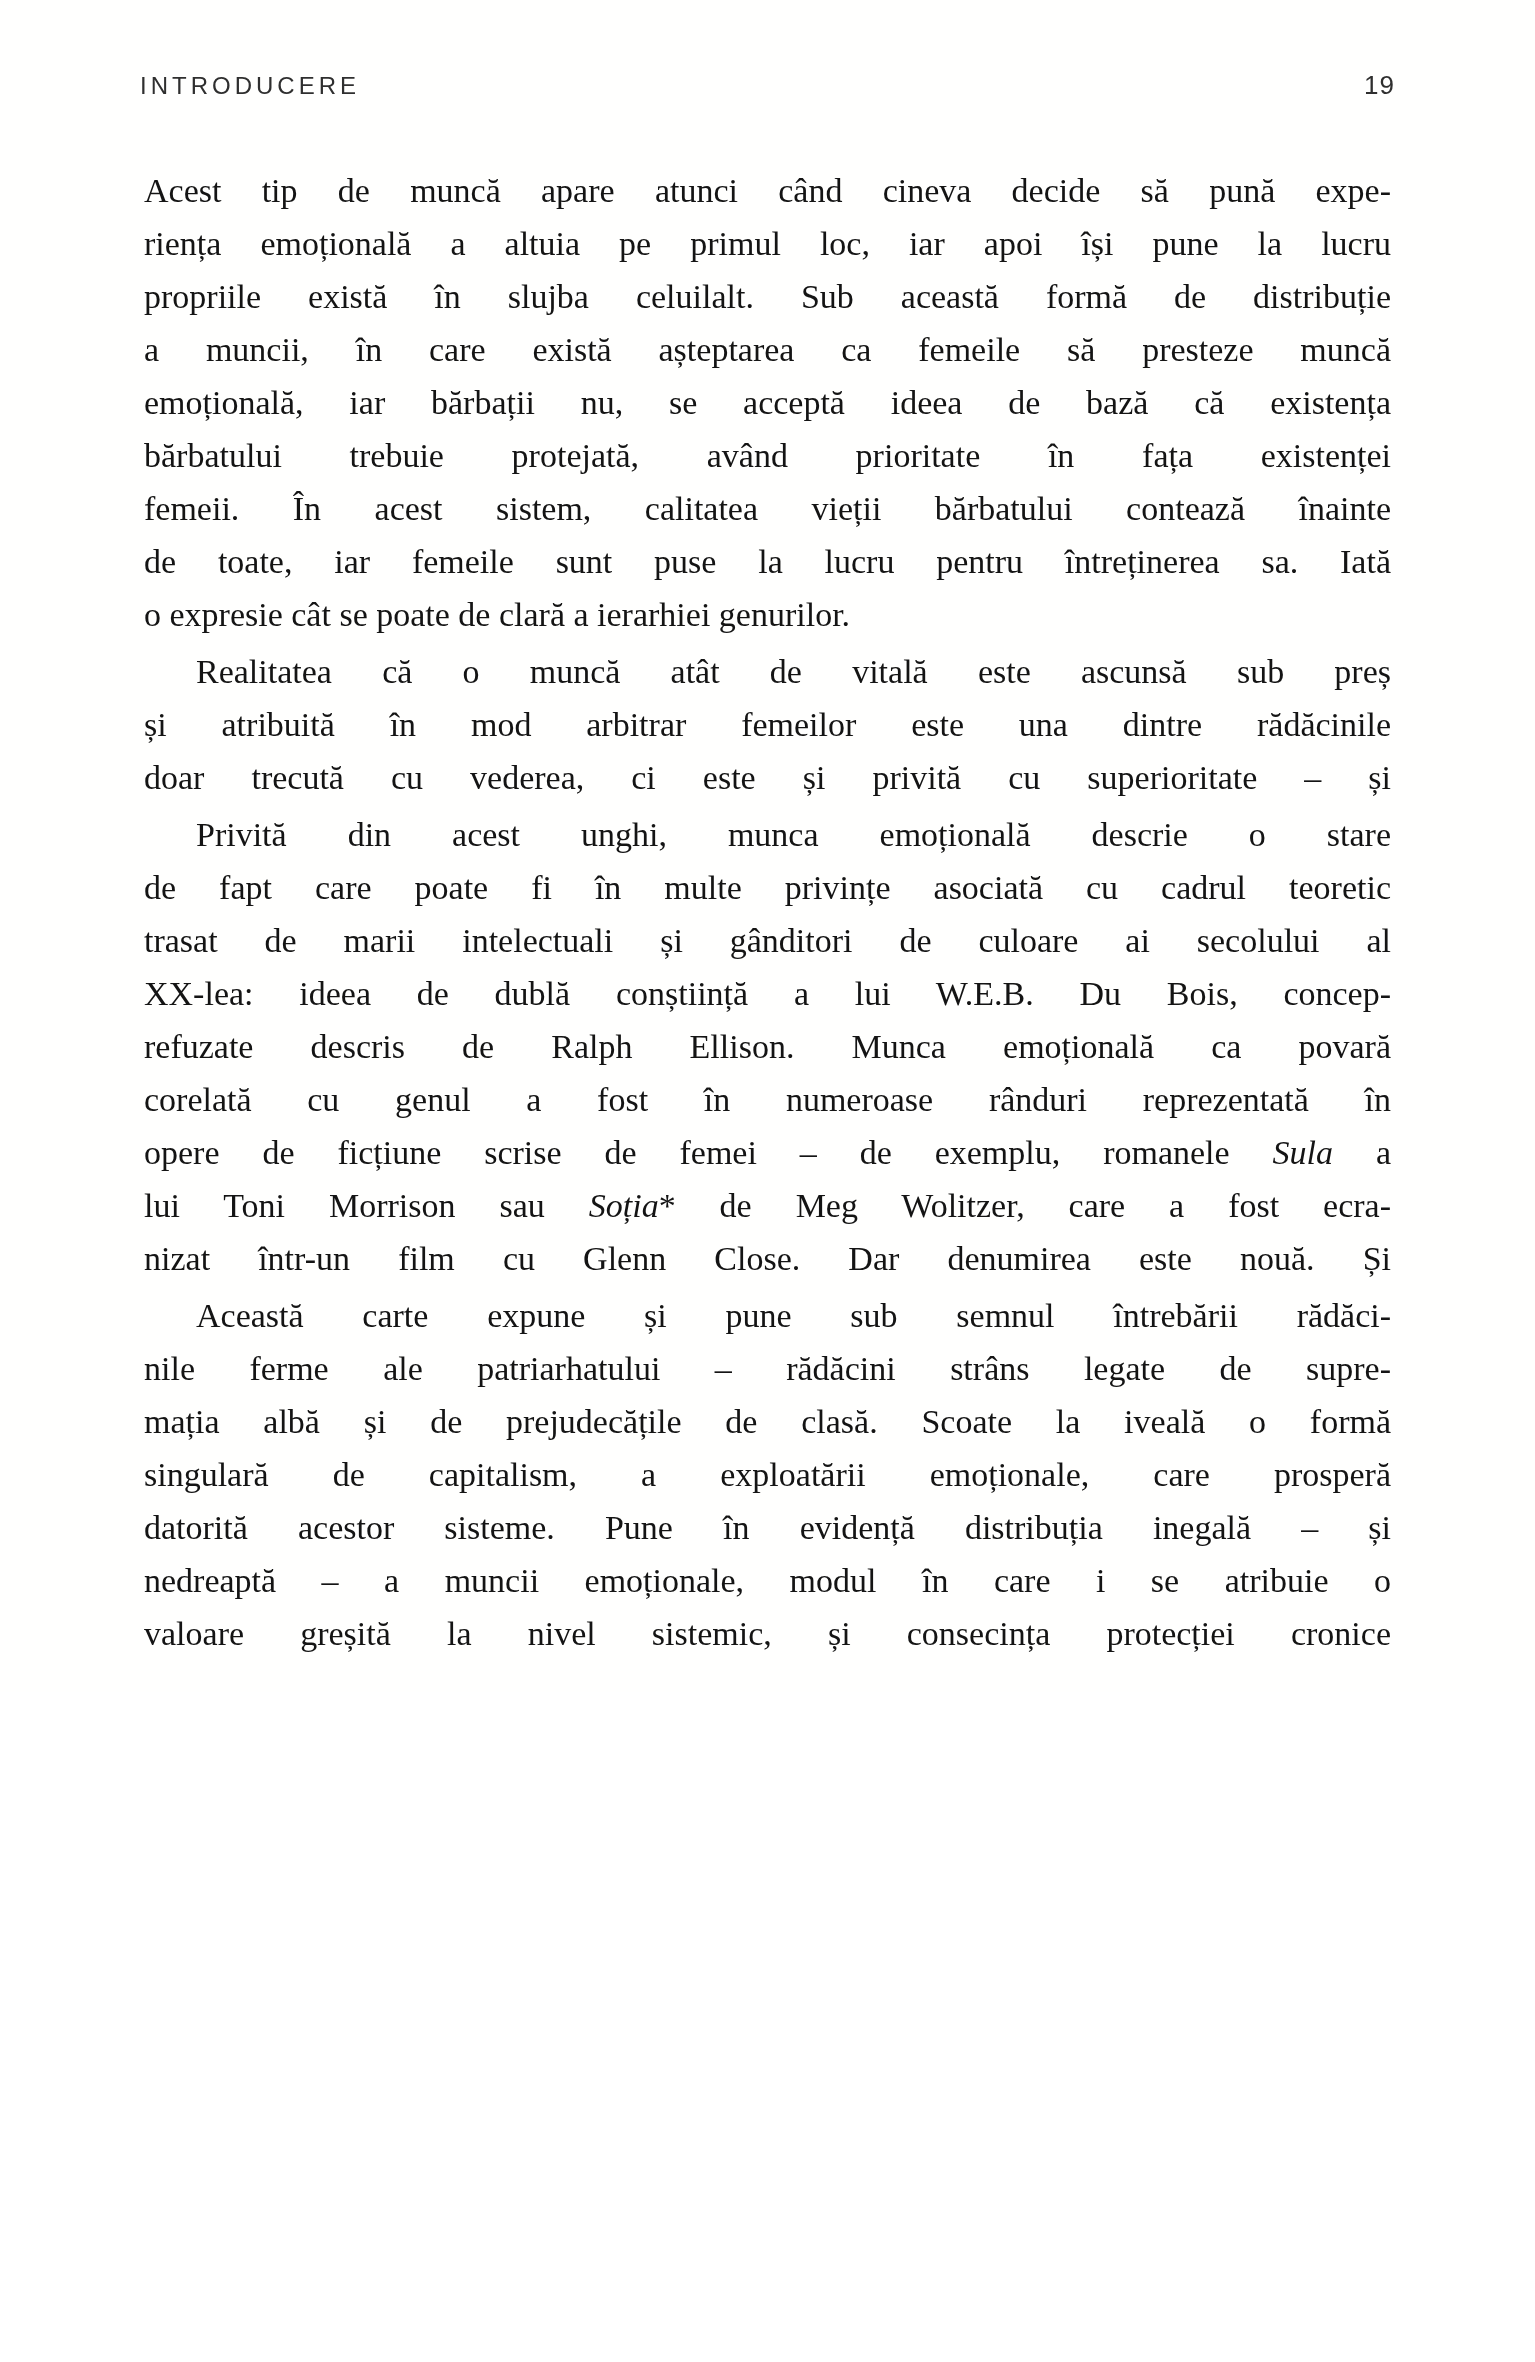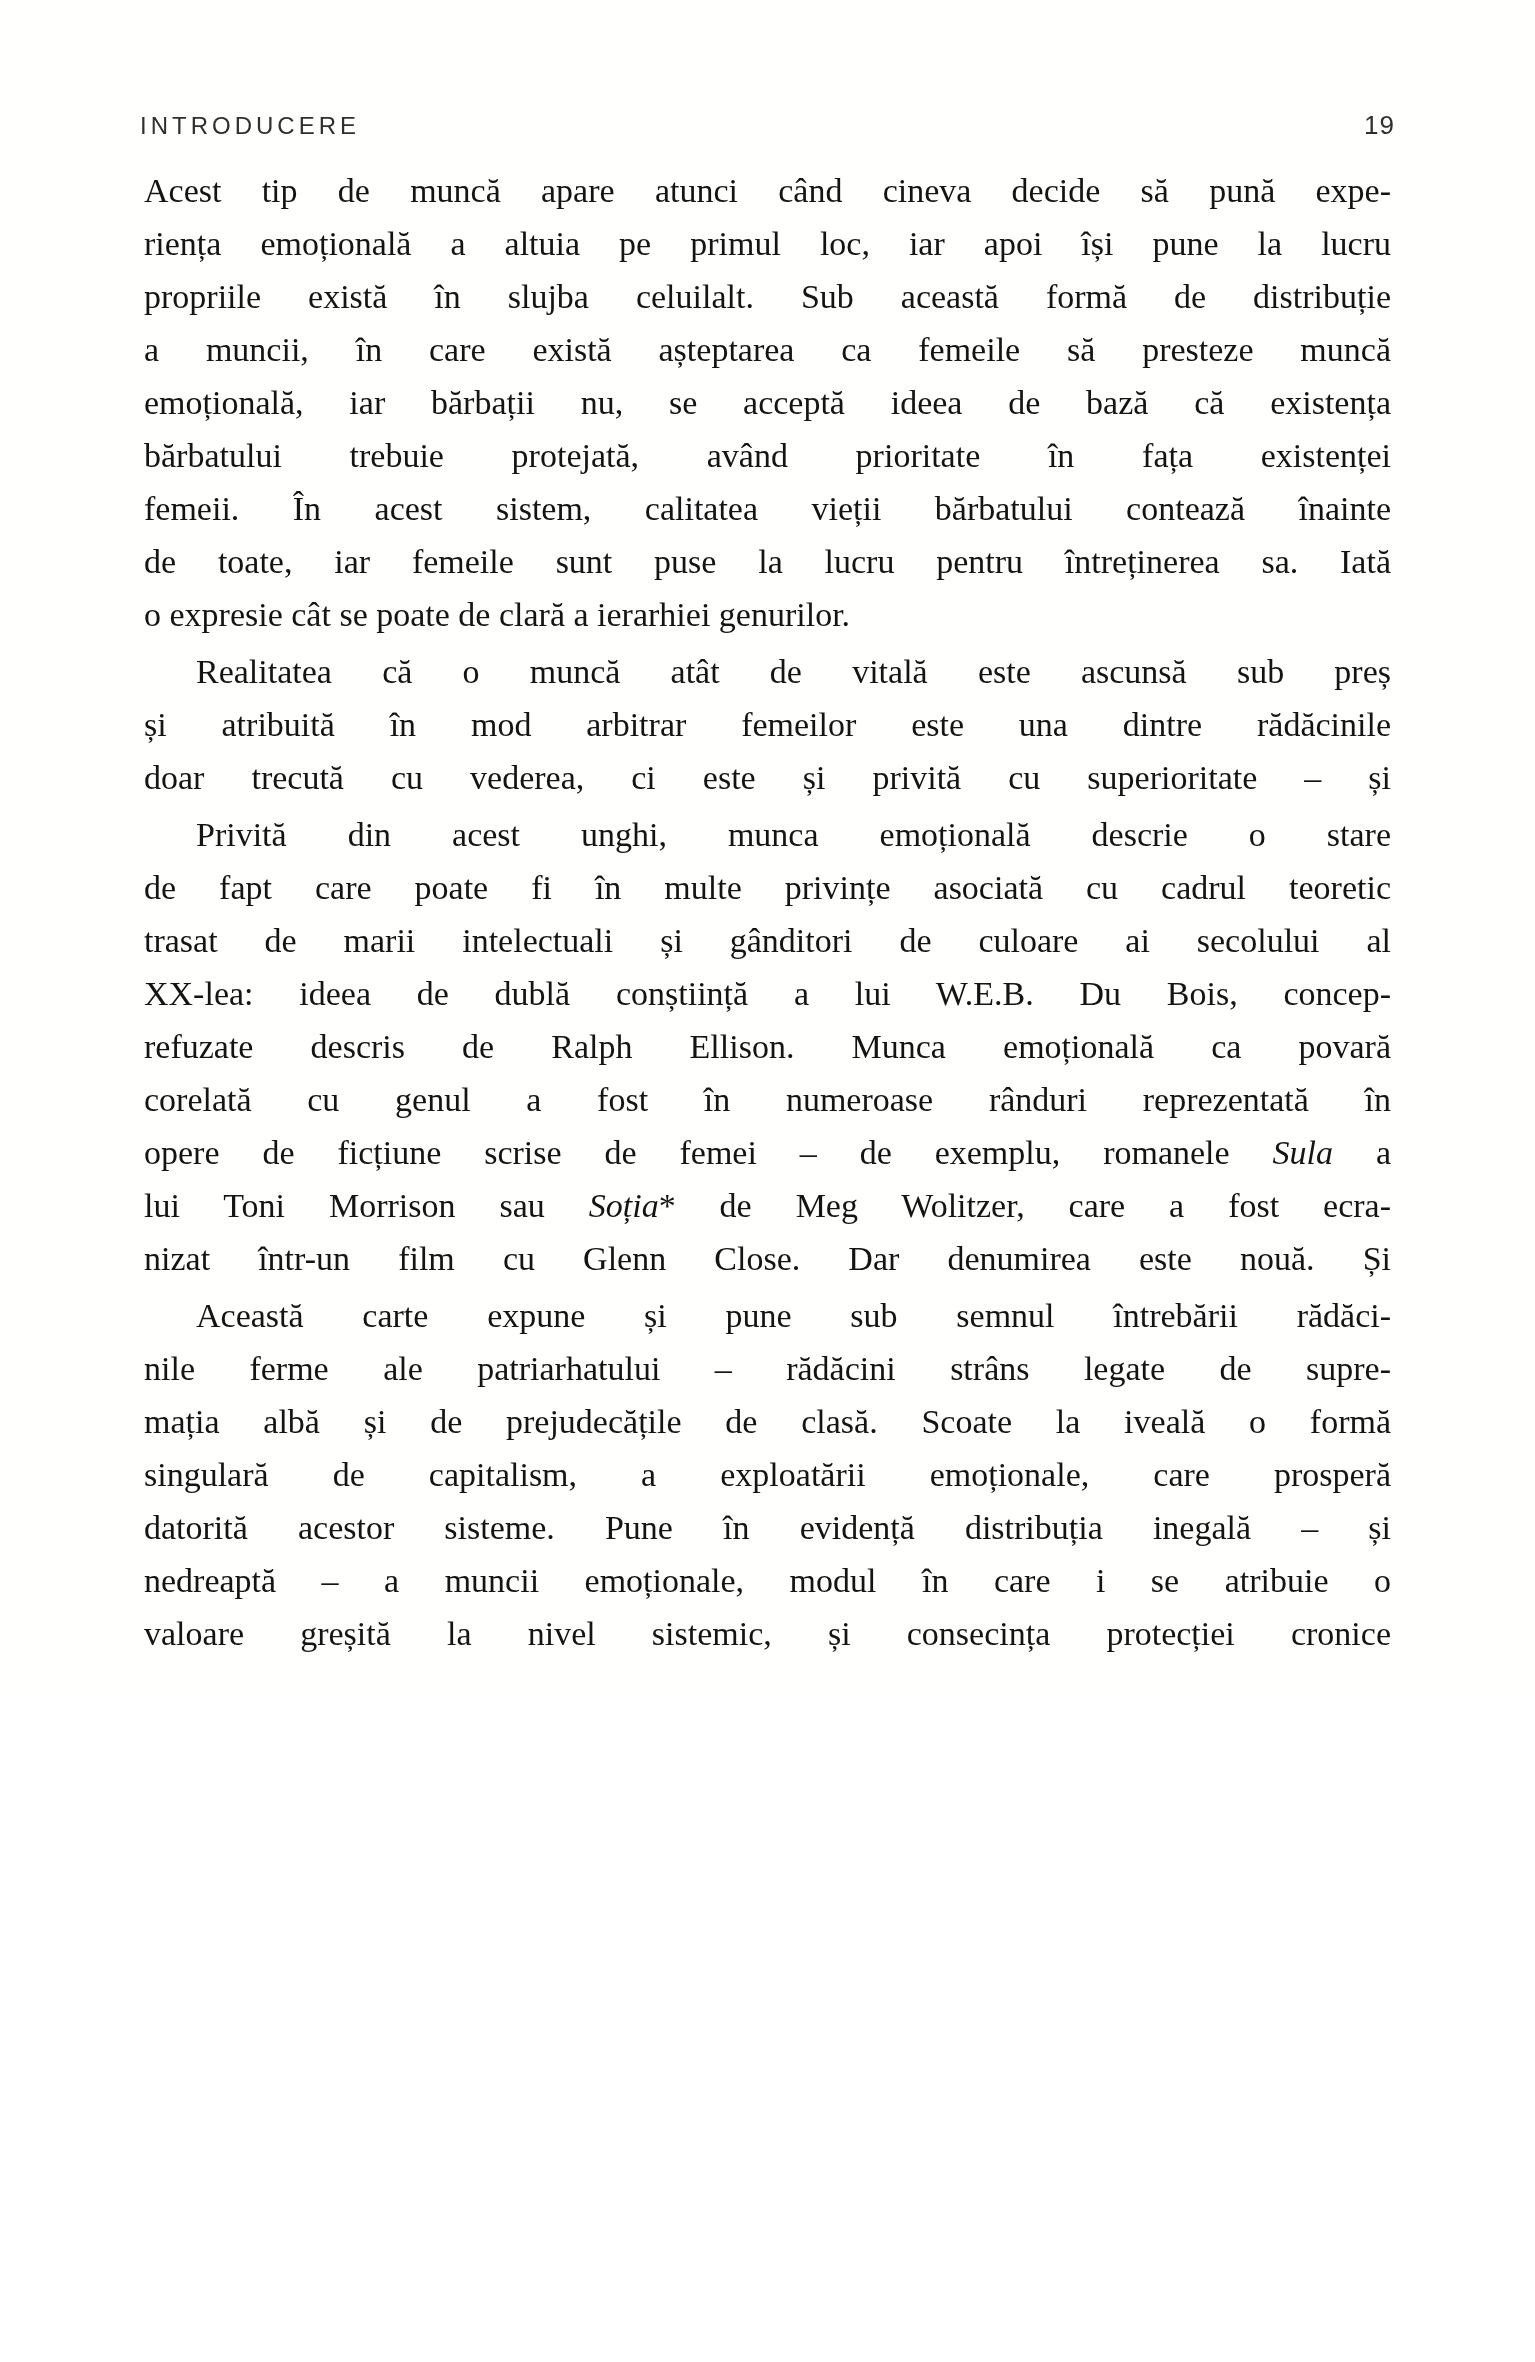--- a/index.html
+++ b/index.html
@@ -31,21 +31,20 @@
   }
   .head-title {
     font-size: 24px;
     letter-spacing: 4px;
     font-weight: 400;
   }
   .head-page {
     font-size: 26px;
     letter-spacing: 1px;
     font-weight: 400;
-    margin-top: 40px;
   }
   
   .body-text {
     position: absolute;
     top: 160px;
     left: 140px;
     width: 1255px;
     font-size: 34px;
     line-height: 53px;
   }

